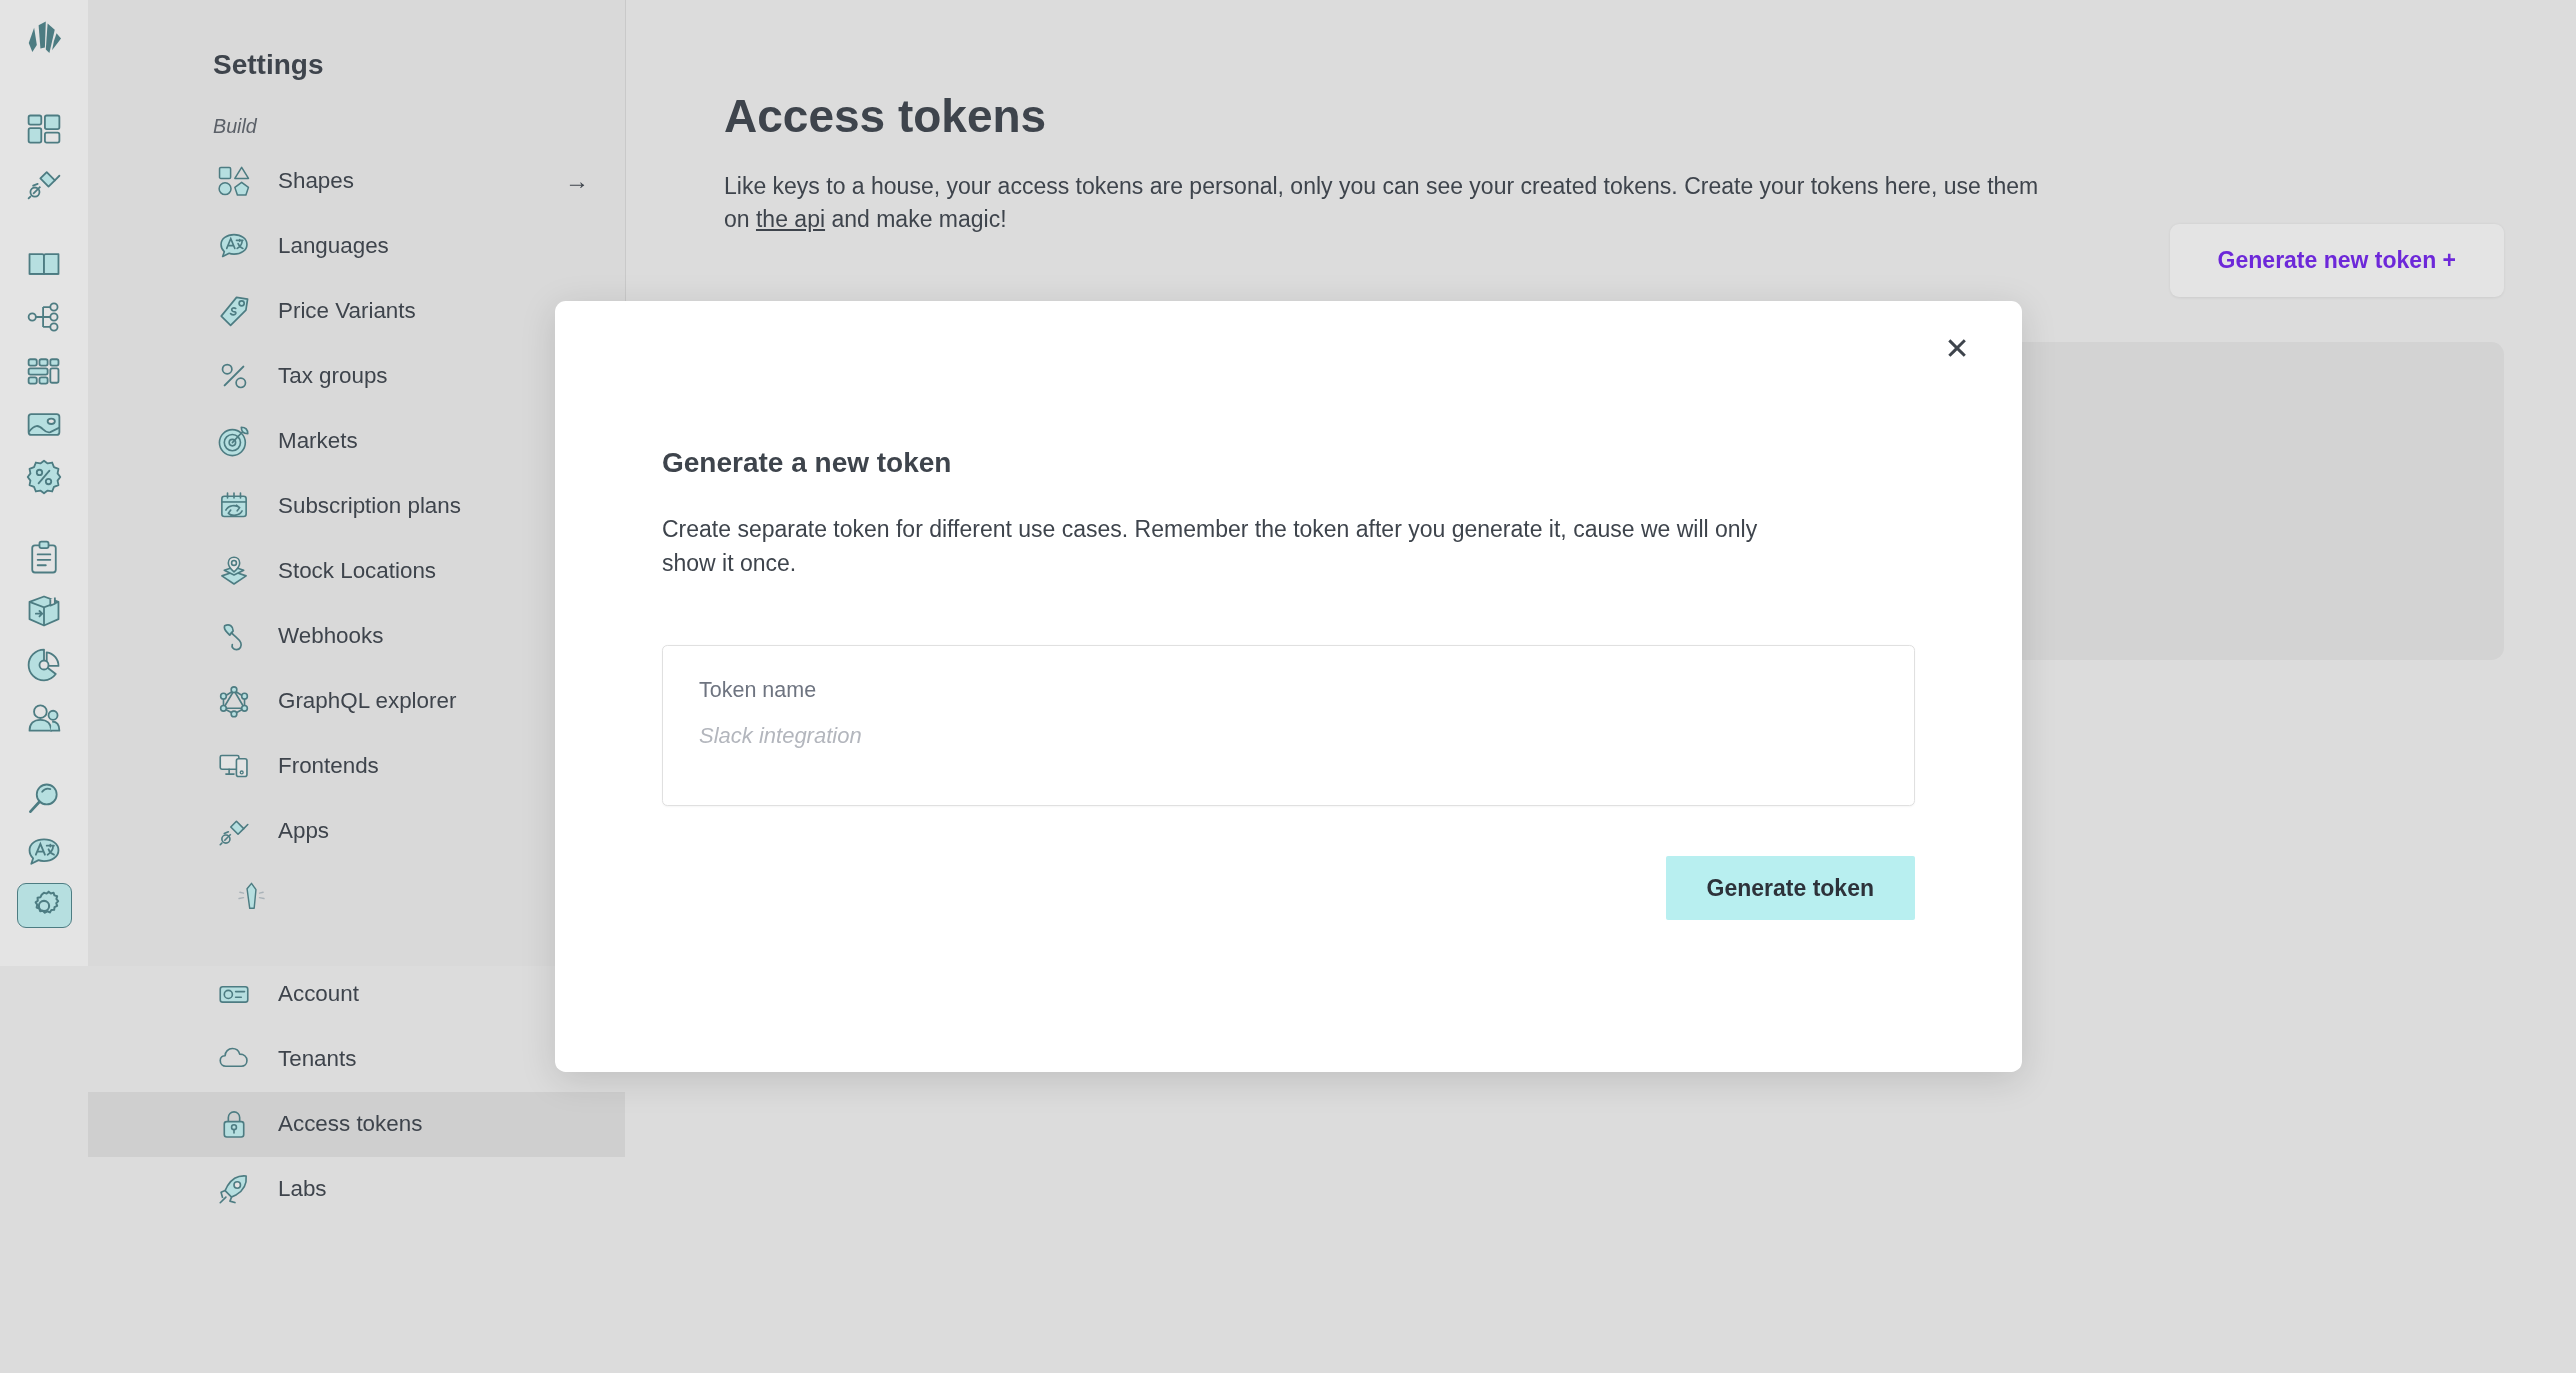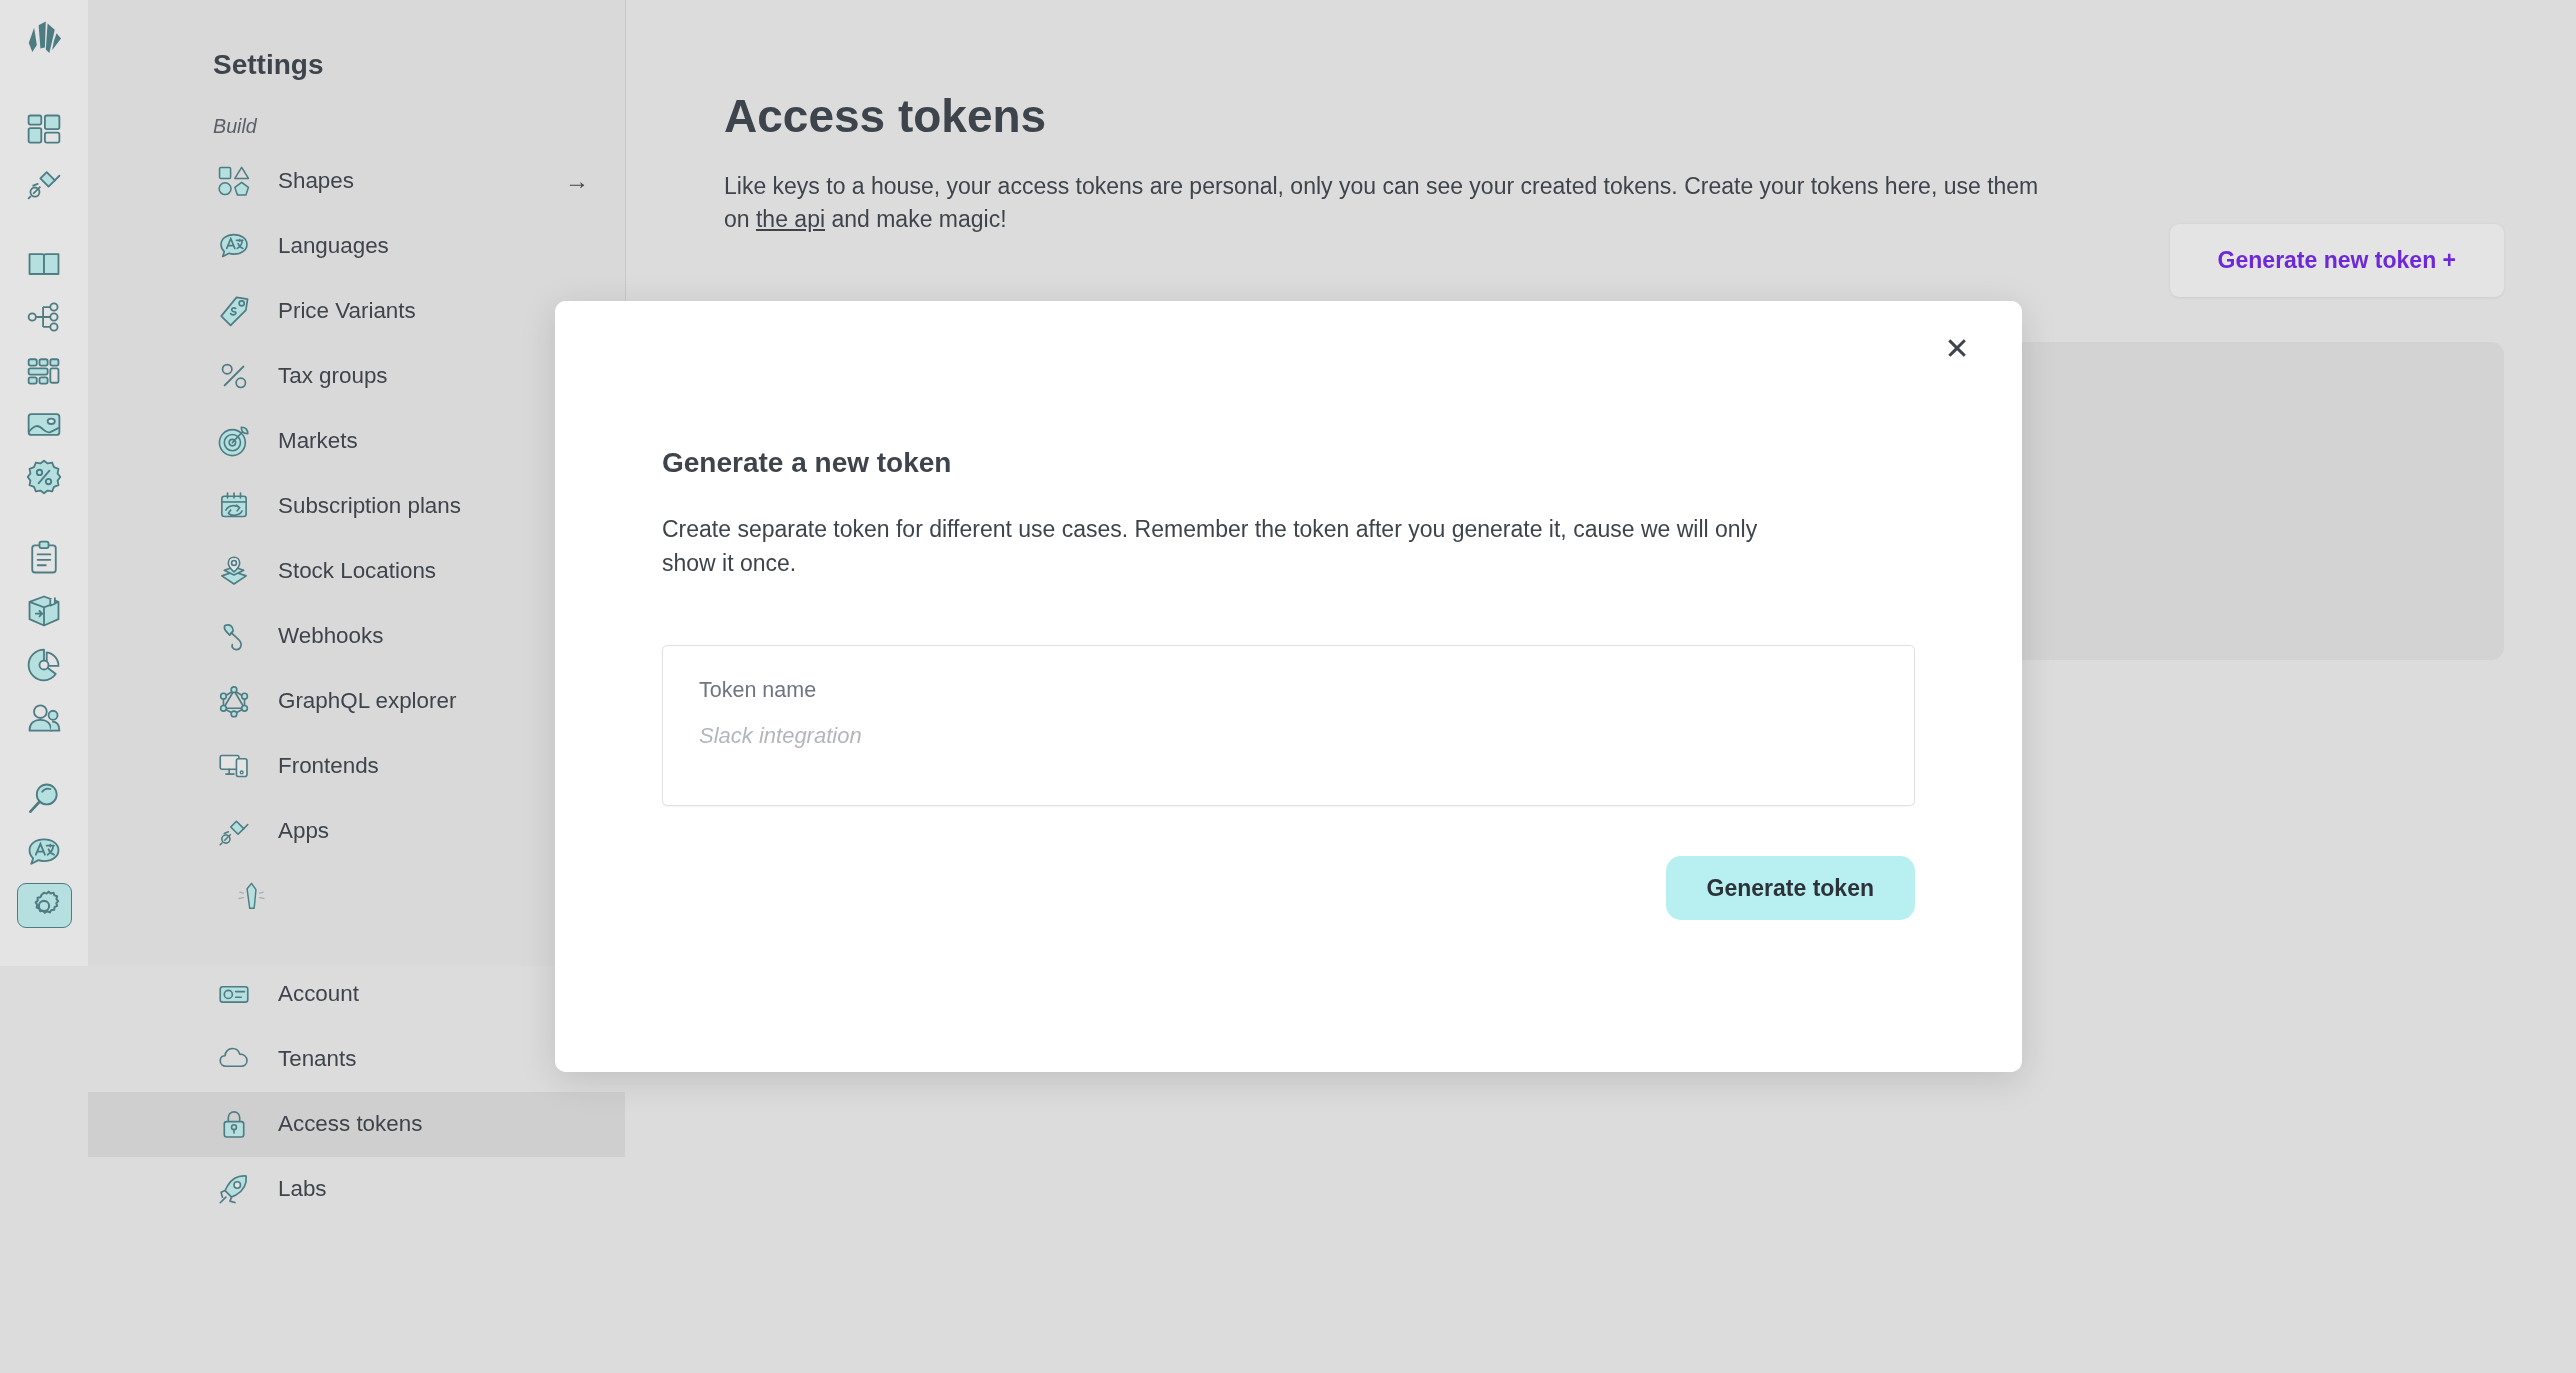--- a/index.html
+++ b/index.html
@@ -164,21 +164,21 @@
   #token-field .tf-label { font-size: 21.5px; color: #6e7480; margin-bottom: 19.7px; }
   #token-field input {
     border: none; outline: none; background: transparent;
     font-size: 22px; font-style: italic; color: #b3b6bd;
     font-family: "Liberation Sans", sans-serif;
     width: 100%;
   }
   #token-field input::placeholder { color: #b3b6bd; font-style: italic; }
   #generate-token {
     position: absolute; right: 107px; bottom: 152px;
-    background: #b8eff0; border: none; border-radius: 15px;
+    background: #b8eff0; border: none; border-radius: 2px;
     height: 64px; padding: 0 41px;
     font-size: 23px; font-weight: bold; color: #2d323a;
     font-family: "Liberation Sans", sans-serif;
     cursor: pointer;
   }
 
   .ico { display:block; }
 </style>
 </head>
 <body>

